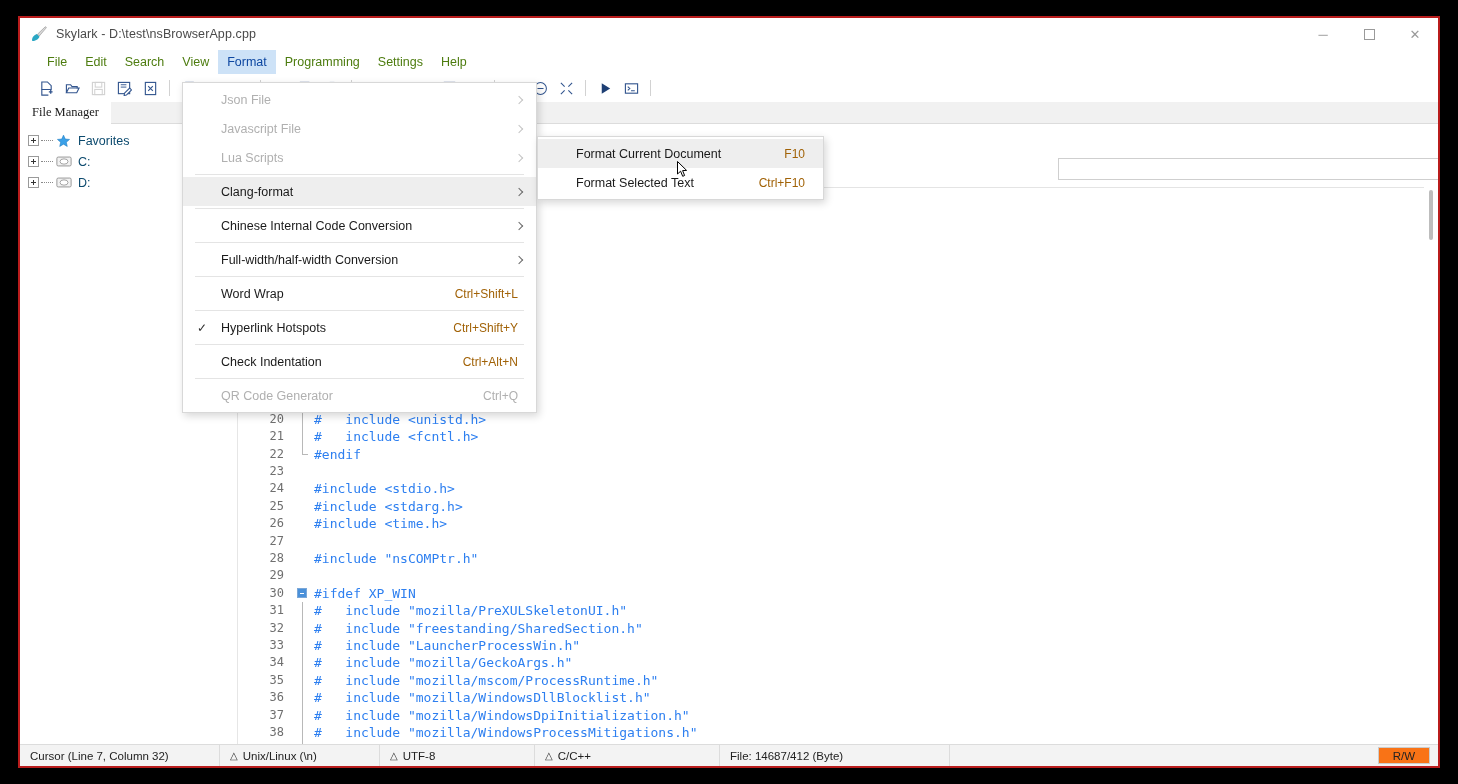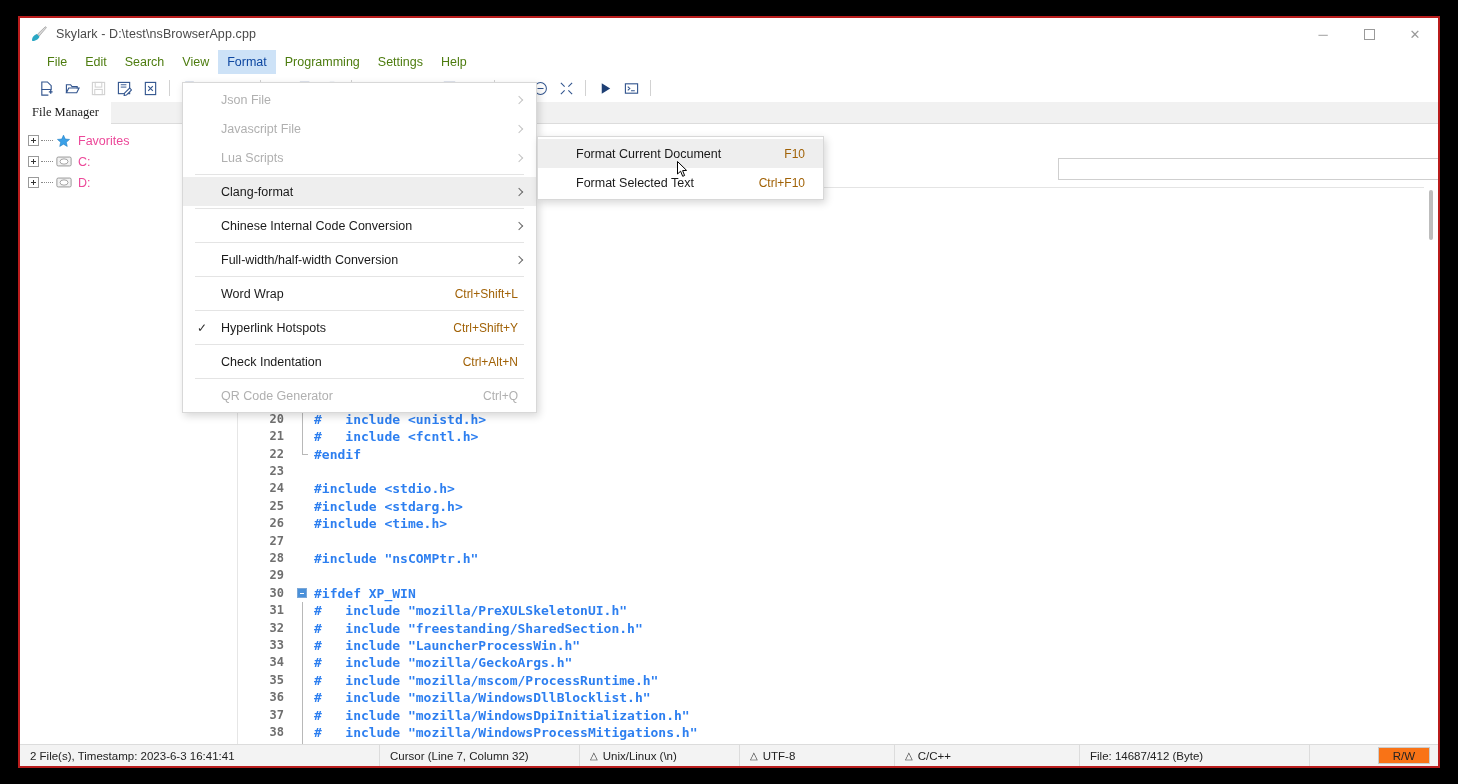--- a/index.html
+++ b/index.html
@@ -87,21 +87,21 @@
     padding: 0 12px; display: flex; align-items: center;
     font-family: "Liberation Serif", serif;
     font-size: 12.5px; color: #1a1a1a;
     background: #fff;
     border-bottom: 1px solid #ffffff;
   }
   .fm-tab-rest { flex: 1; background: #f1f1f1; border-bottom: 1px solid #dcdcdc; }
   .fm-tree { flex: 1; padding-top: 6px; background: #ffffff; }
   .tree-row {
     height: 21px; display: flex; align-items: center;
-    padding-left: 8px; font-size: 12.5px; color: #ec4899;
+    padding-left: 8px; font-size: 12.5px; color: #0c4a6e;
   }
   .expander {
     width: 11px; height: 11px; border: 1px solid #9a9a9a; background: #fff;
     position: relative; flex: 0 0 11px; margin-right: 2px;
   }
   .expander::before, .expander::after {
     content: ""; position: absolute; background: #333;
   }
   .expander::before { left: 2px; right: 2px; top: 4px; height: 1px; }
   .expander::after { top: 2px; bottom: 2px; left: 4px; width: 1px; }
@@ -127,21 +127,20 @@
     border: 1px solid #cfcfcf; background: #fff; font-size: 12px;
     padding: 0 4px; color: #222; font-family: "Liberation Sans", sans-serif;
   }
 
   .code-area {
     flex: 1 1 auto; position: relative; overflow: hidden;
     background: #ffffff;
     font-family: "DejaVu Sans Mono", monospace;
     font-size: 13px;
     line-height: 17.4px;
-    font-weight: bold;
   }
   .code-scroll { position: absolute; inset: 0; padding-top: 26px; }
   .code-line { display: flex; height: 17.4px; align-items: center; white-space: pre; }
   .ln {
     width: 56px; flex: 0 0 56px; text-align: right; padding-right: 10px;
     color: #6f6f6f; font-size: 12px; font-family: "DejaVu Sans Mono", monospace;
   }
   .fold {
     width: 20px; flex: 0 0 20px; position: relative; height: 17.4px;
   }
@@ -496,21 +495,20 @@
       </div>
 
       <div class="findbar">
         <input class="findinput" value="" style="">
       </div>
 
     </div>
   </div>
 
   <div class="statusbar">
-    <div class="sb-cell" style="width:360px">2 File(s), Timestamp: 2023-6-3 16:41:41</div>
     <div class="sb-cell" style="width:200px">Cursor (Line 7, Column 32)</div>
     <div class="sb-cell" style="width:160px">
       <span class="tri">△</span>
       <span>Unix/Linux (\n)</span>
     </div>
     <div class="sb-cell" style="width:155px">
       <span class="tri">△</span>
       <span>UTF-8</span>
     </div>
     <div class="sb-cell" style="width:185px">

